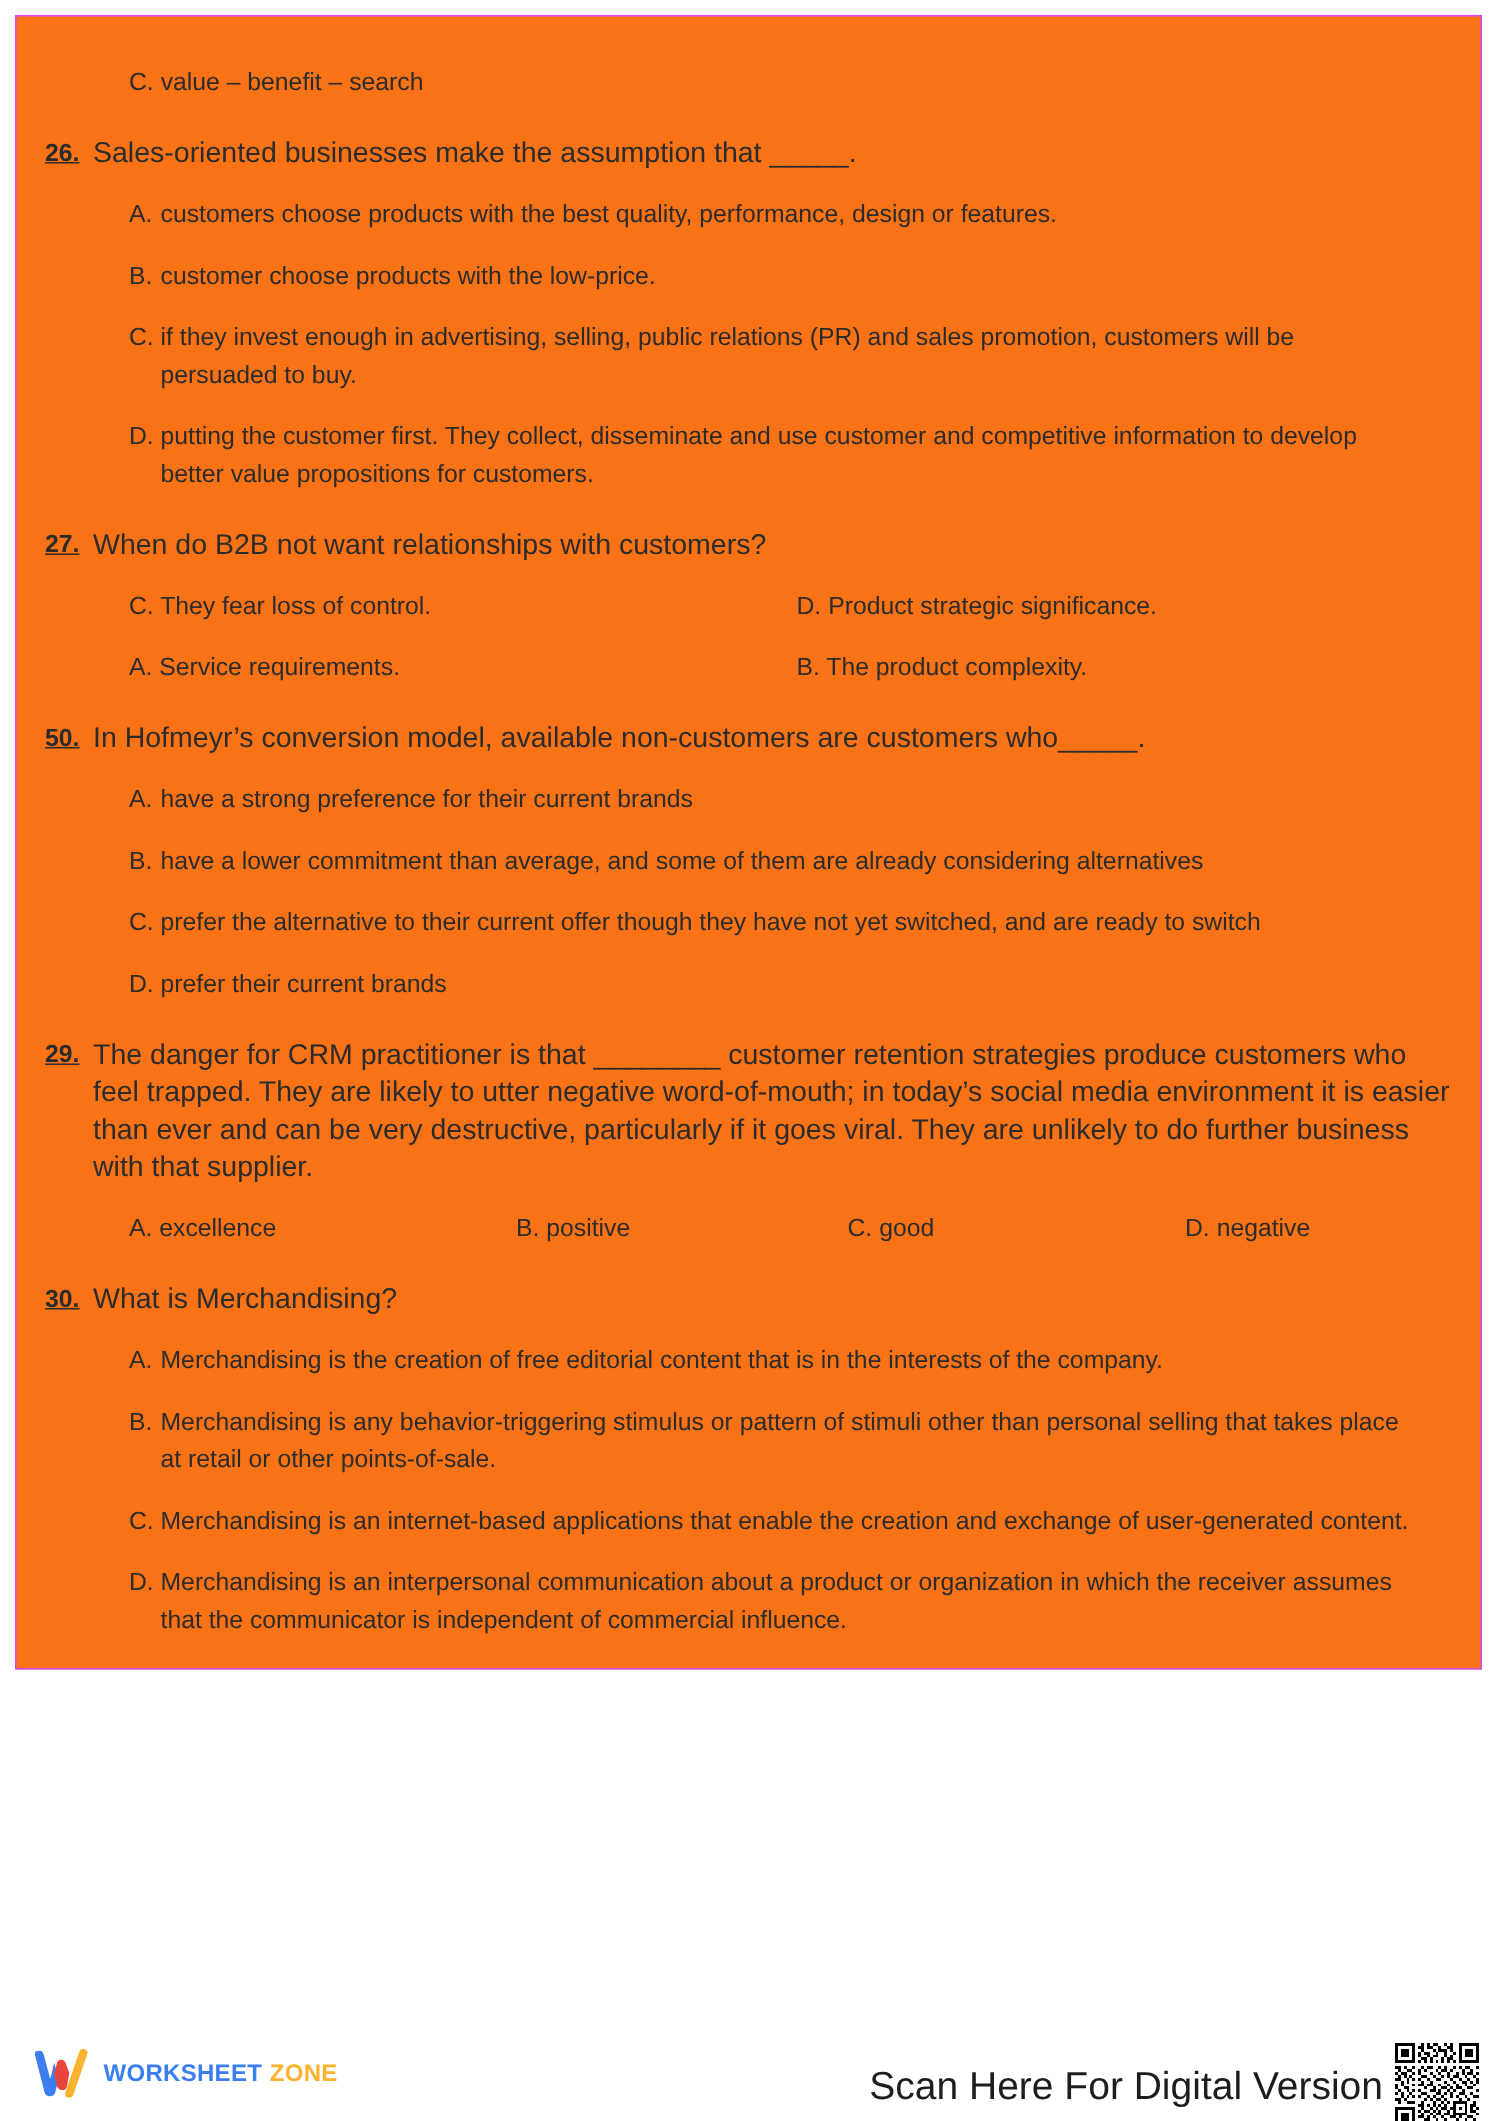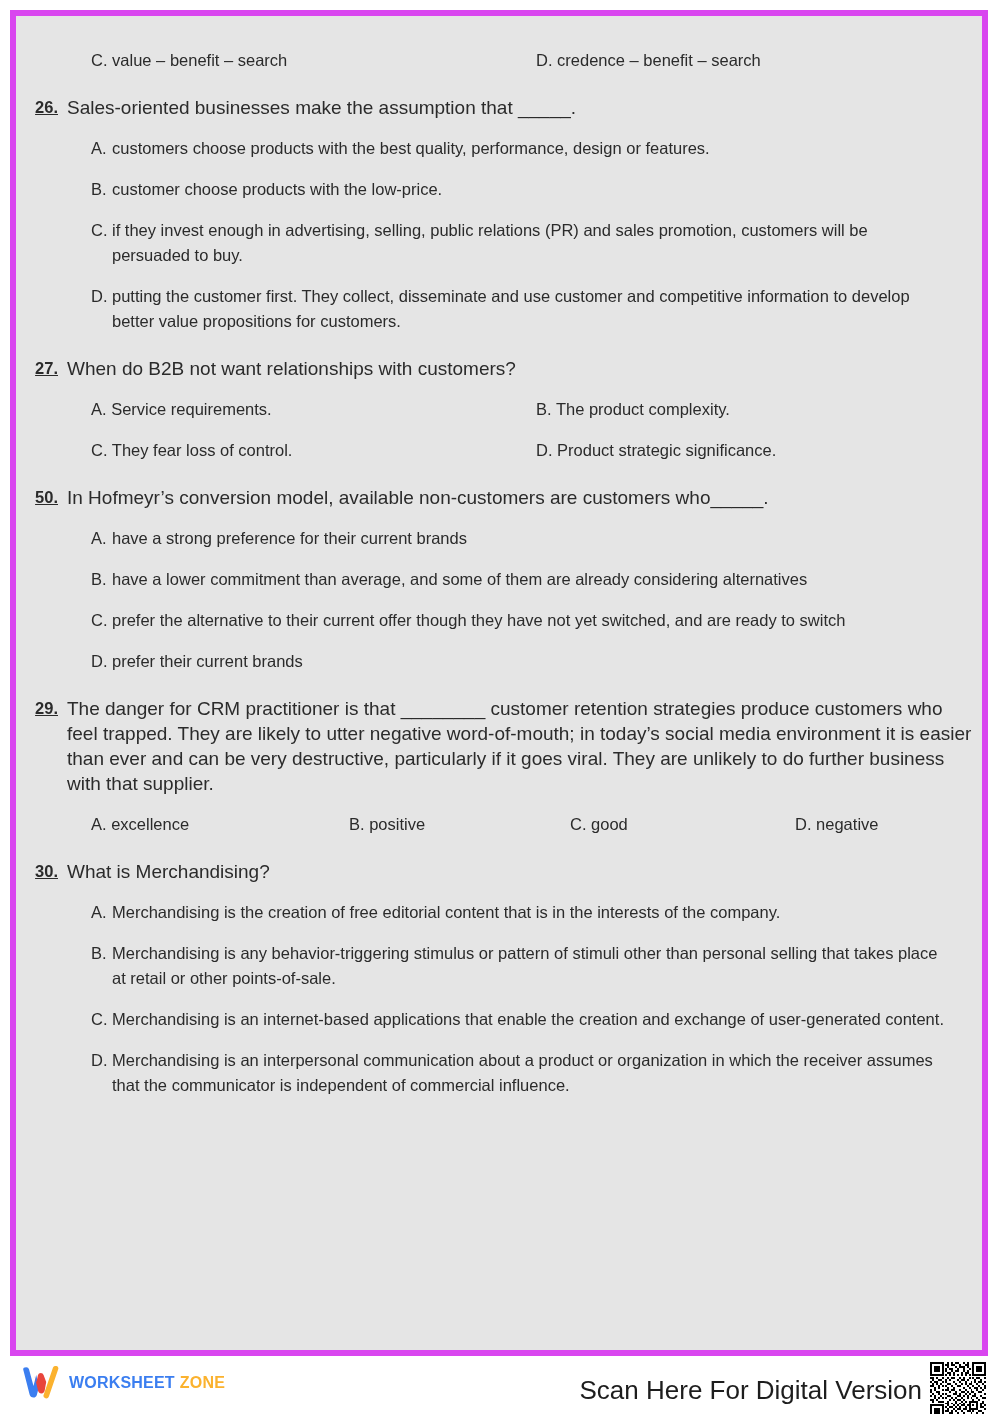--- a/index.html
+++ b/index.html
@@ -15,24 +15,24 @@
     color: #2b2b2b;
     overflow: hidden;
   }
 
   
   #page-frame {
     position: absolute;
     left: 10px;
     top: 10px;
     width: 978px;
-    height: 1346px;
-    border: 6px solid #d946ef;
+    height: 1103px;
+    border: 1px solid #d946ef;
     box-sizing: border-box;
-    background: #e5e5e5;
+    background: #f97316;
   }
 
   #sheet {
     position: absolute;
     left: 0;
     top: 0;
     width: 978px;
     padding: 18px 20px 0 17px;
     box-sizing: border-box;
   }
@@ -169,24 +169,20 @@
 <body>
 
 <div id="page-frame">
   <div id="sheet">
 
     <div class="opt-grid2 orphan-row">
       <div class="cell c1">
         <span>C.</span>
         <span>value – benefit – search</span>
       </div>
-      <div class="cell c2">
-        <span>D.</span>
-        <span>credence – benefit – search</span>
-      </div>
     </div>
 
     <div class="qblock">
       <div class="qrow">
         <div class="qnum">26.</div>
         <div class="qtext">Sales-oriented businesses make the assumption that _____.</div>
       </div>
       <div class="opt-stack">
         <div class="olet">A.</div>
         <div class="otext">customers choose products with the best quality, performance, design or features.</div>
@@ -205,36 +201,36 @@
       </div>
     </div>
 
     <div class="qblock">
       <div class="qrow">
         <div class="qnum">27.</div>
         <div class="qtext">When do B2B not want relationships with customers?</div>
       </div>
       <div class="opt-grid2">
         <div class="cell c1">
+          <span>C.</span>
+          <span>They fear loss of control.</span>
+        </div>
+        <div class="cell c2">
+          <span>D.</span>
+          <span>Product strategic significance.</span>
+        </div>
+      </div>
+      <div class="opt-grid2">
+        <div class="cell c1">
           <span>A.</span>
           <span>Service requirements.</span>
         </div>
         <div class="cell c2">
           <span>B.</span>
           <span>The product complexity.</span>
-        </div>
-      </div>
-      <div class="opt-grid2">
-        <div class="cell c1">
-          <span>C.</span>
-          <span>They fear loss of control.</span>
-        </div>
-        <div class="cell c2">
-          <span>D.</span>
-          <span>Product strategic significance.</span>
         </div>
       </div>
     </div>
 
     <div class="qblock">
       <div class="qrow">
         <div class="qnum">50.</div>
         <div class="qtext">In Hofmeyr’s conversion model, available non-customers are customers who_____.</div>
       </div>
       <div class="opt-stack">

